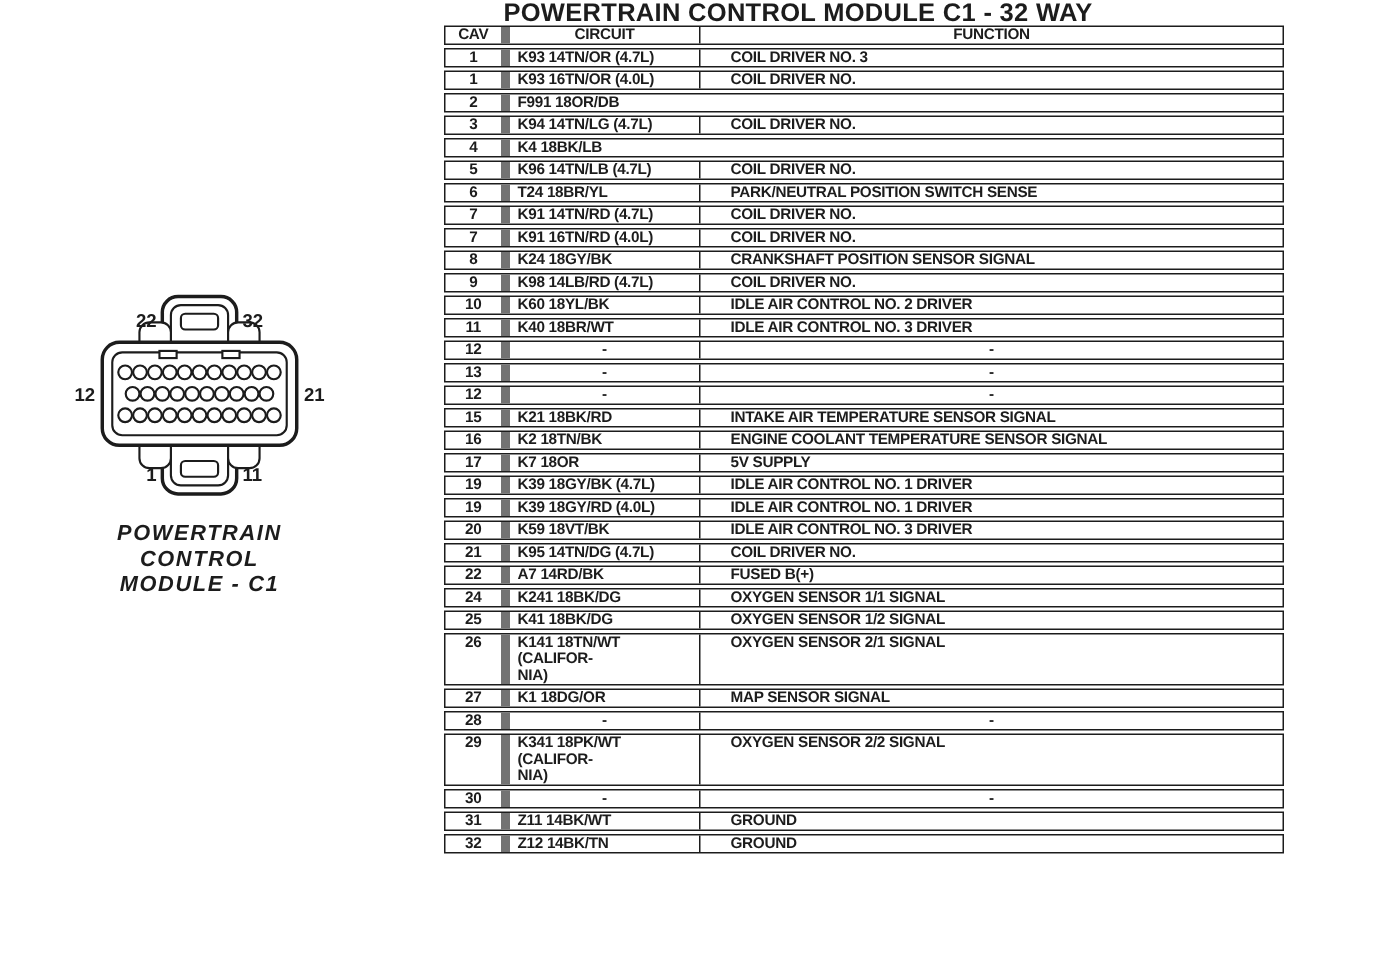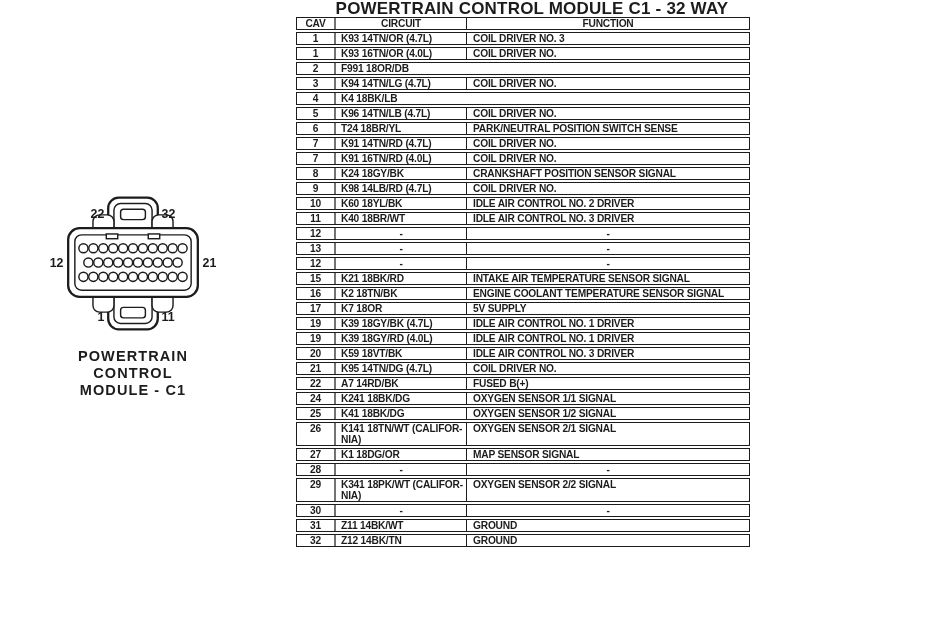--- a/index.html
+++ b/index.html
@@ -12,48 +12,48 @@
   .page { position: relative; width: 933px; height: 636px; background: #fff; overflow: hidden; }
 
   
   .doc-title {
     position: absolute; left: 296px; top: 1px; width: 472px;
     text-align: center; font-size: 17px; font-weight: bold;
     letter-spacing: 0.2px; line-height: 15px; white-space: nowrap;
   }
 
   
-  .pin-table { position: absolute; left: 296px; top: 17px; width: 454px; }
+  .pin-table { position: absolute; left: 296px; top: 17px; width: 560px; }
   .trow {
     display: flex; border: 1px solid #1c1c1c; margin-bottom: 2px; background: #fff;
   }
   .cell {
     font-size: 10.2px; font-weight: bold; line-height: 11px;
     letter-spacing: -0.2px; padding: 0;
   }
   .cav   { width: 37px; flex: none; text-align: center; }
   .circuit {
-    width: 132px; flex: none; border-left: 2px solid #737373;
+    width: 132px; flex: none; border-left: 6px solid #737373;
     padding-left: 5px; white-space: pre-line;
   }
-  .function { flex: 1; border-left: 1px solid #1c1c1c; padding-left: 6px; }
+  .function { flex: 1; border-left: 1px solid #1c1c1c; padding-left: 20px; }
   .trow.head .cell { text-align: center; padding-left: 0; }
   .cell.dash { text-align: center; padding-left: 0; }
 
   
   .connector { position: absolute; left: 44px; top: 192px; width: 178px; text-align: center; }
   .connector svg { display: block; margin: 0 auto; }
   .conn-shape { fill: #ffffff; stroke: #1c1c1c; }
   .sw25 { stroke-width: 2.4; }
   .sw15 { stroke-width: 1.5; }
   .pinhole { fill: #ffffff; stroke: #1c1c1c; stroke-width: 1.5; }
   .pin-num { font: bold 13px "Liberation Sans", sans-serif; fill: #1c1c1c; }
   .conn-caption {
     margin-top: 13px; font-size: 14.5px; font-weight: bold;
-    letter-spacing: 1.1px; line-height: 17px;
+    letter-spacing: 1.1px; line-height: 17px; font-style: italic;
   }
 </style>
 </head>
 <body>
 
 <div class="page">
 
   <div class="connector">
     <svg width="172" height="143" viewBox="0 0 180 150">
 

